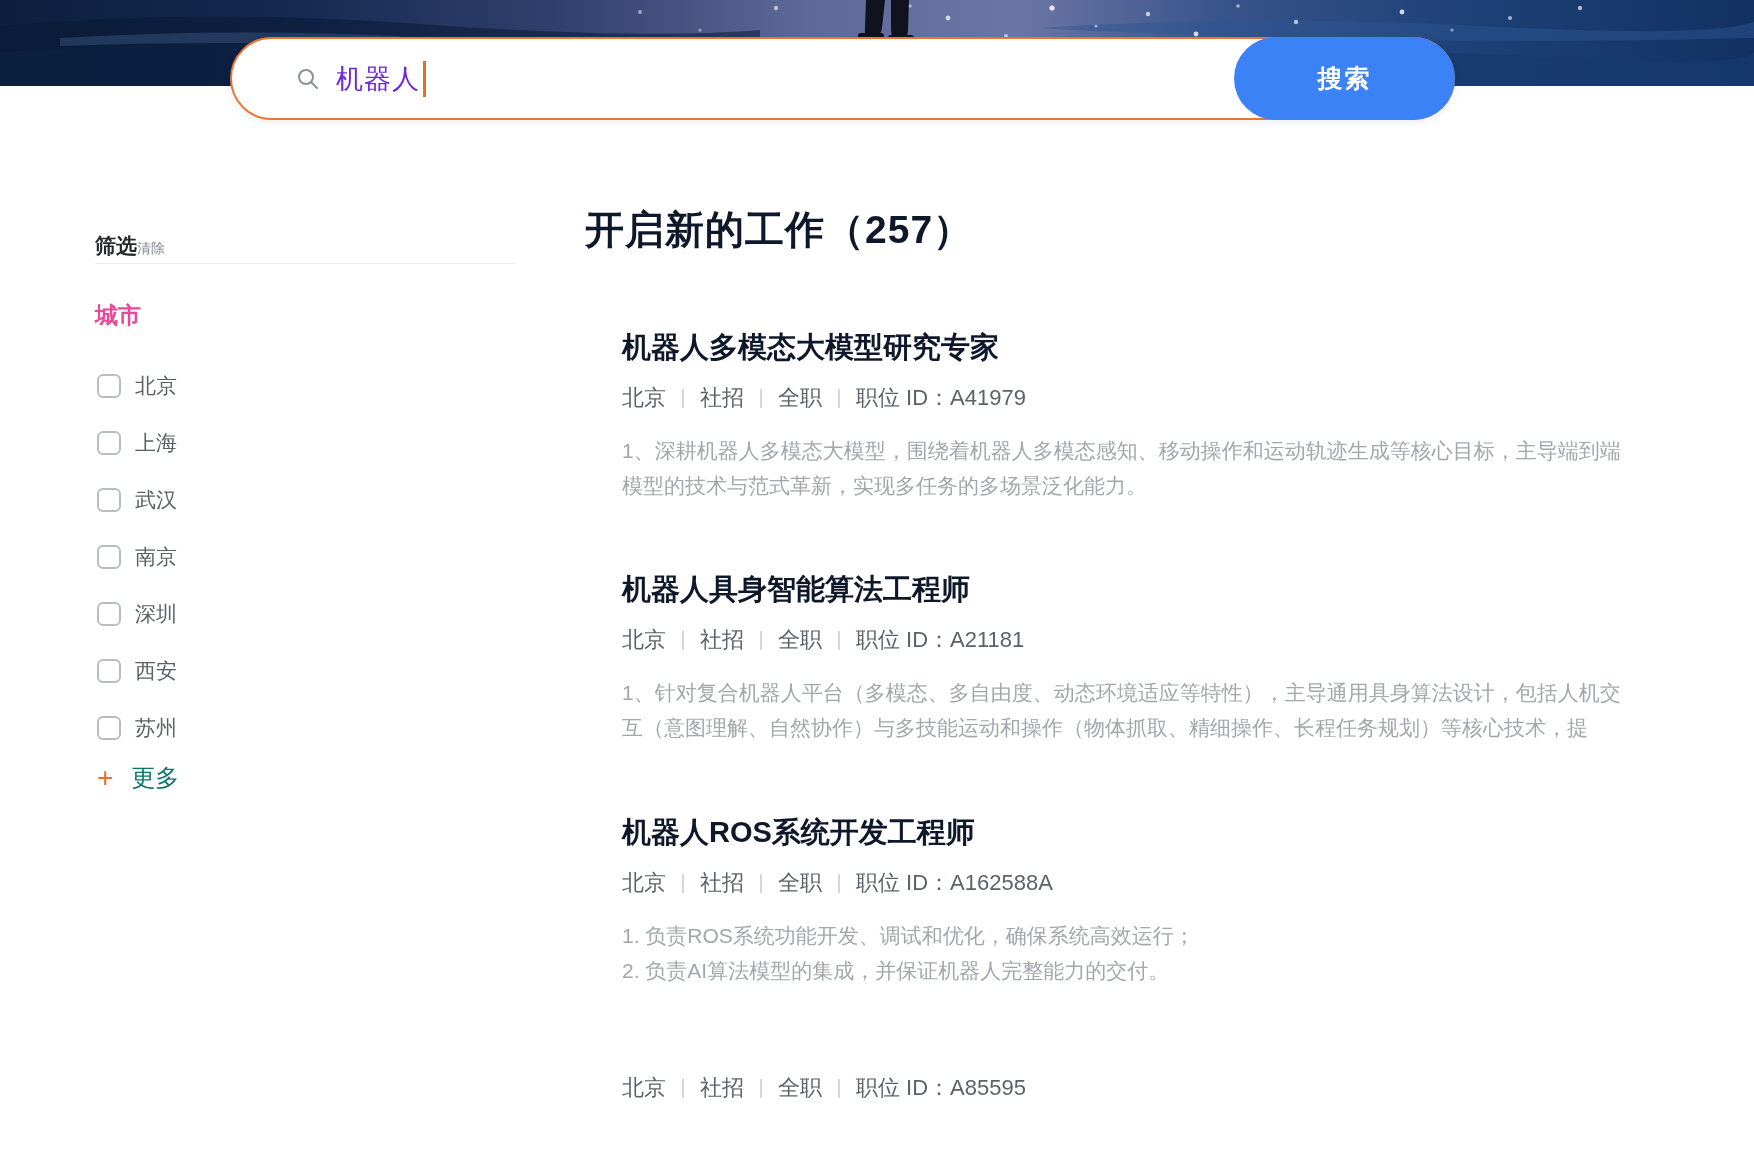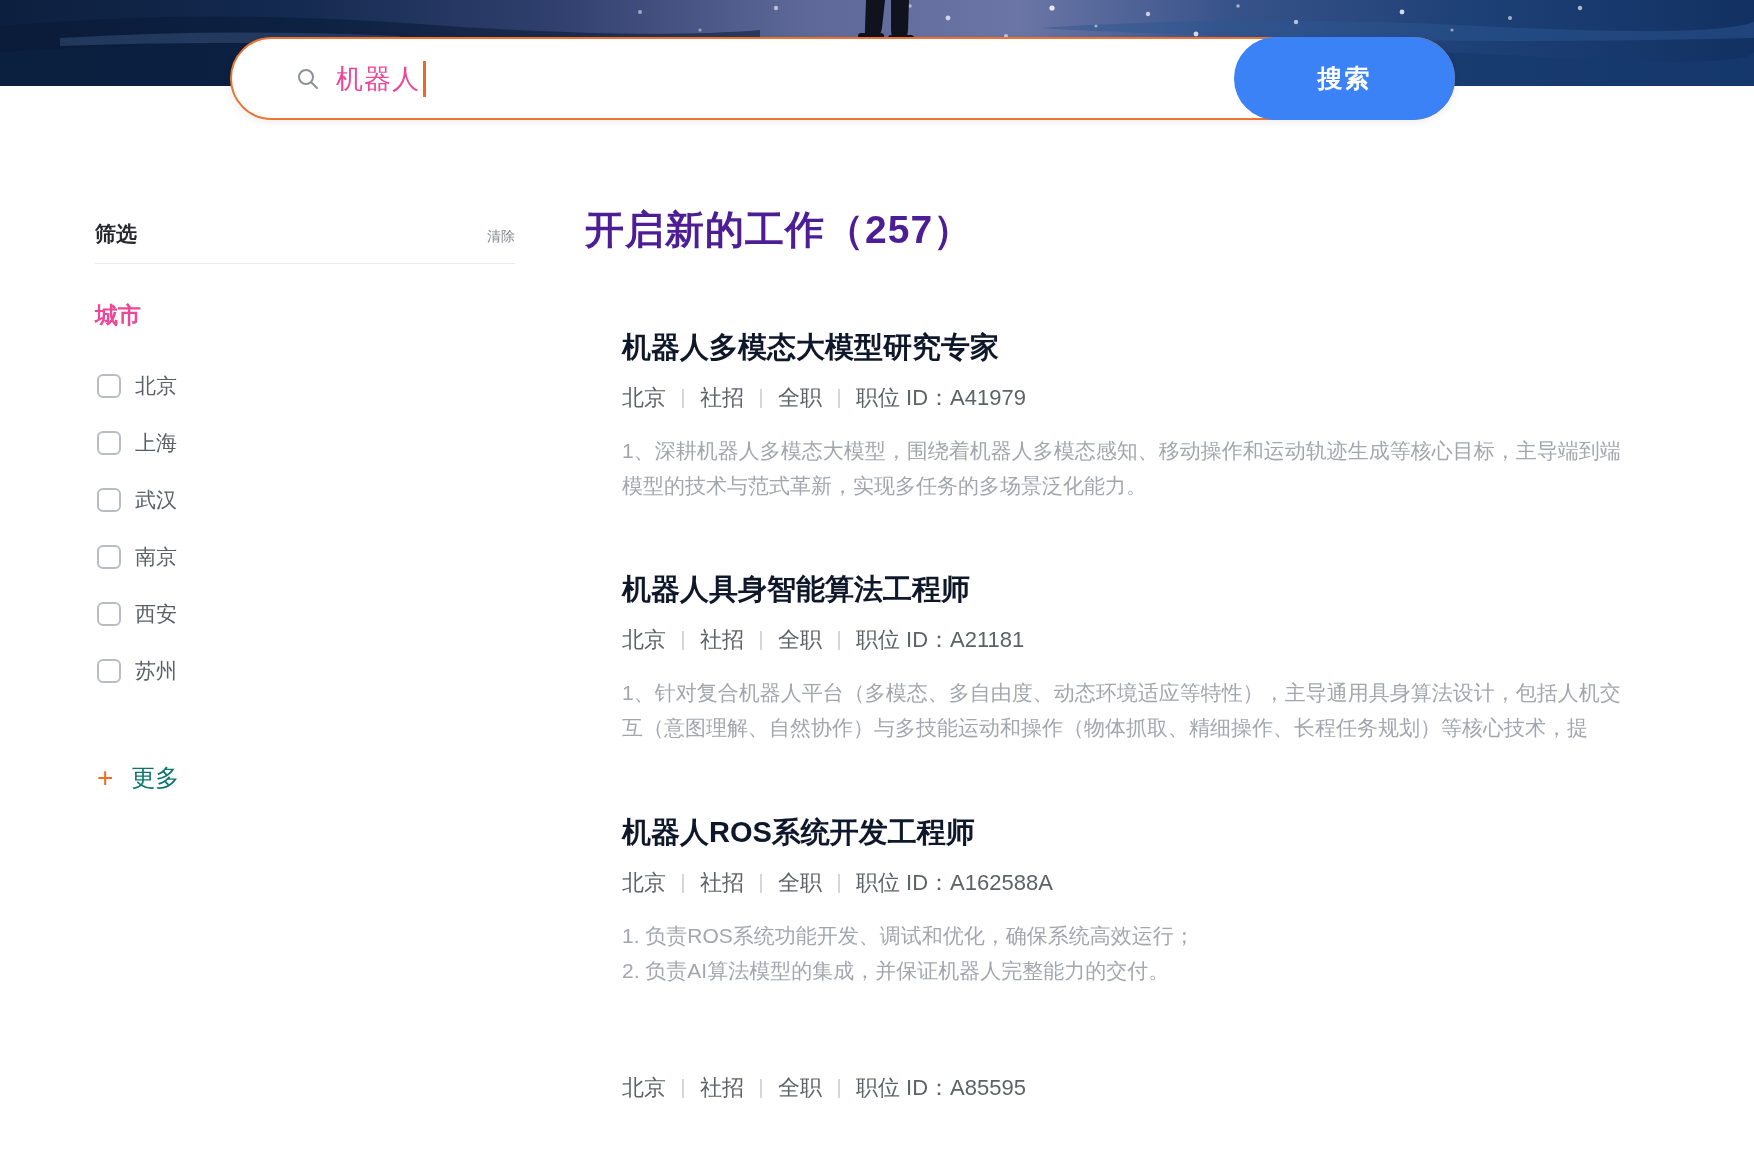--- a/index.html
+++ b/index.html
@@ -16,46 +16,46 @@
     position:absolute; left:230px; top:37px; width:1225px; height:83px;
     background:#ffffff; border:2px solid #ec7430; border-radius:42px;
     display:flex; align-items:center;
     box-shadow:0 2px 8px rgba(0,0,0,0.08);
   }
   .search-input {
     flex:1; height:100%; display:flex; align-items:center;
     padding-left:64px; cursor:text; overflow:hidden;
   }
   .search-icon { width:24px; height:24px; margin-right:16px; flex:0 0 auto; }
-  .search-text { font-size:27px; color:#ec4899; letter-spacing:1px; }
+  .search-text { font-size:27px; color:#6d28d9; letter-spacing:1px; }
   .caret { display:inline-block; width:3px; height:36px; background:#ed6a1f; margin-left:3px; vertical-align:middle; }
   .search-button {
     position:absolute; right:-2px; top:-2px; height:83px; width:221px;
     background:#3b82f6; border:none; border-radius:42px;
     color:#ffffff; font-size:25px; font-weight:700; letter-spacing:2px;
     cursor:pointer; font-family:inherit;
   }
 
   
   .sidebar { position:absolute; left:95px; top:0; width:420px; }
-  .filter-row { position:absolute; top:220px; left:0; width:420px; display:flex; justify-content:space-between; align-items:baseline; }
+  .filter-row { position:absolute; top:232px; left:0; width:420px; display:flex; align-items:baseline; }
   .filter-title { font-size:21px; font-weight:700; color:#26282b; }
   .clear-btn { font-size:14px; color:#84888d; cursor:pointer; }
   .sidebar-divider { position:absolute; top:263px; left:0; width:420px; height:1px; background:#eaebed; }
   .city-title { position:absolute; top:300px; left:0; font-size:23px; font-weight:700; color:#ec4899; }
   .city-list { position:absolute; top:357px; left:0; width:420px; }
   .city-row { display:flex; align-items:center; height:57px; cursor:pointer; }
   .checkbox { width:24px; height:24px; border:2px solid #b9bdc3; border-radius:6px; background:#fff; margin-left:2px; flex:0 0 auto; }
   .city-label { font-size:21px; color:#5c6066; margin-left:14px; }
   .more-row { position:absolute; top:762px; left:0; display:flex; align-items:center; cursor:pointer; }
   .plus-icon { font-size:28px; color:#ed6e21; line-height:28px; margin-left:2px; font-weight:400; }
   .more-label { font-size:24px; color:#0f766e; margin-left:18px; }
 
   
-  .results-heading { position:absolute; left:585px; top:203px; font-size:39px; font-weight:800; color:#4c1d95; letter-spacing:1px;text-align:right; }
+  .results-heading { position:absolute; left:585px; top:203px; font-size:39px; font-weight:800; color:#0f172a; letter-spacing:1px;text-align:right; }
   .job-card { position:absolute; left:622px; width:1018px; }
   .job-card.j0 { top:328px; } .job-card.j1 { top:570px; } .job-card.j2 { top:813px; } .job-card.j3 { top:1056px; }
   .job-title { font-size:29px; font-weight:700; color:#0f172a; line-height:38px; cursor:pointer; }
   .job-meta { margin-top:18px; display:flex; align-items:center; font-size:22px; color:#5e6268; line-height:28px; }
   .meta-sep { width:2px; height:19px; background:#d5d8db; margin:0 16px; }
   .job-desc {
     margin-top:21px; font-size:21px; color:#a3a7ad; line-height:35px;
     white-space:pre-line; max-height:70px; overflow:hidden;
   }
   .job-desc:empty { display:none; }
@@ -146,20 +146,24 @@
       <label class="city-row">
         <span class="checkbox"></span>
         <span class="city-label">武汉</span>
       </label>
       <label class="city-row">
         <span class="checkbox"></span>
         <span class="city-label">南京</span>
       </label>
       <label class="city-row">
         <span class="checkbox"></span>
+        <span class="city-label">深圳</span>
+      </label>
+      <label class="city-row">
+        <span class="checkbox"></span>
         <span class="city-label">西安</span>
       </label>
       <label class="city-row">
         <span class="checkbox"></span>
         <span class="city-label">苏州</span>
       </label>
     </div>
 
     <div class="more-row">
       <span class="plus-icon">+</span>

